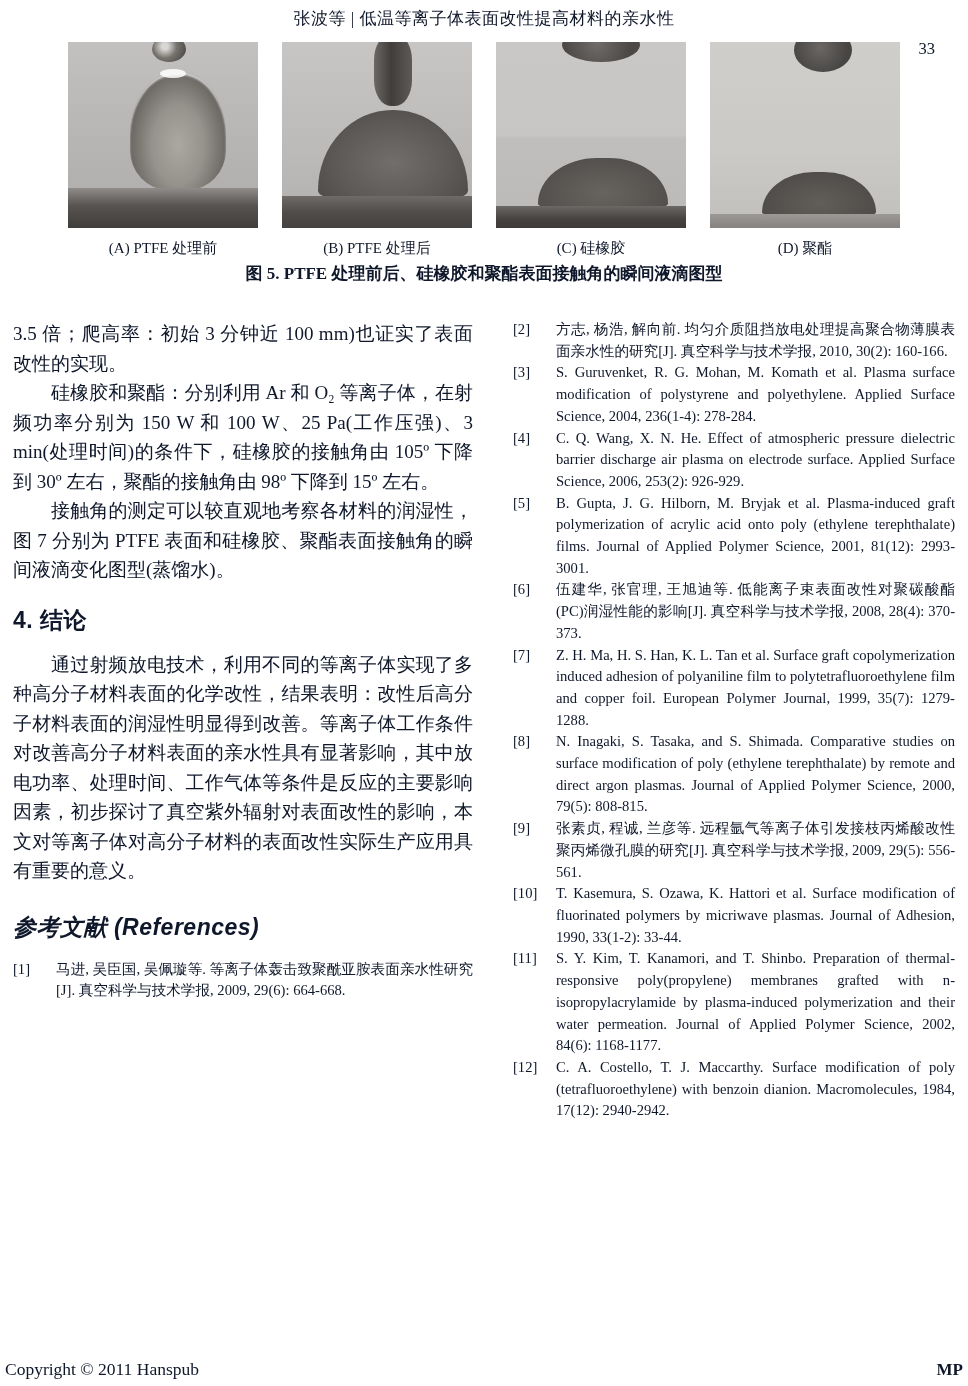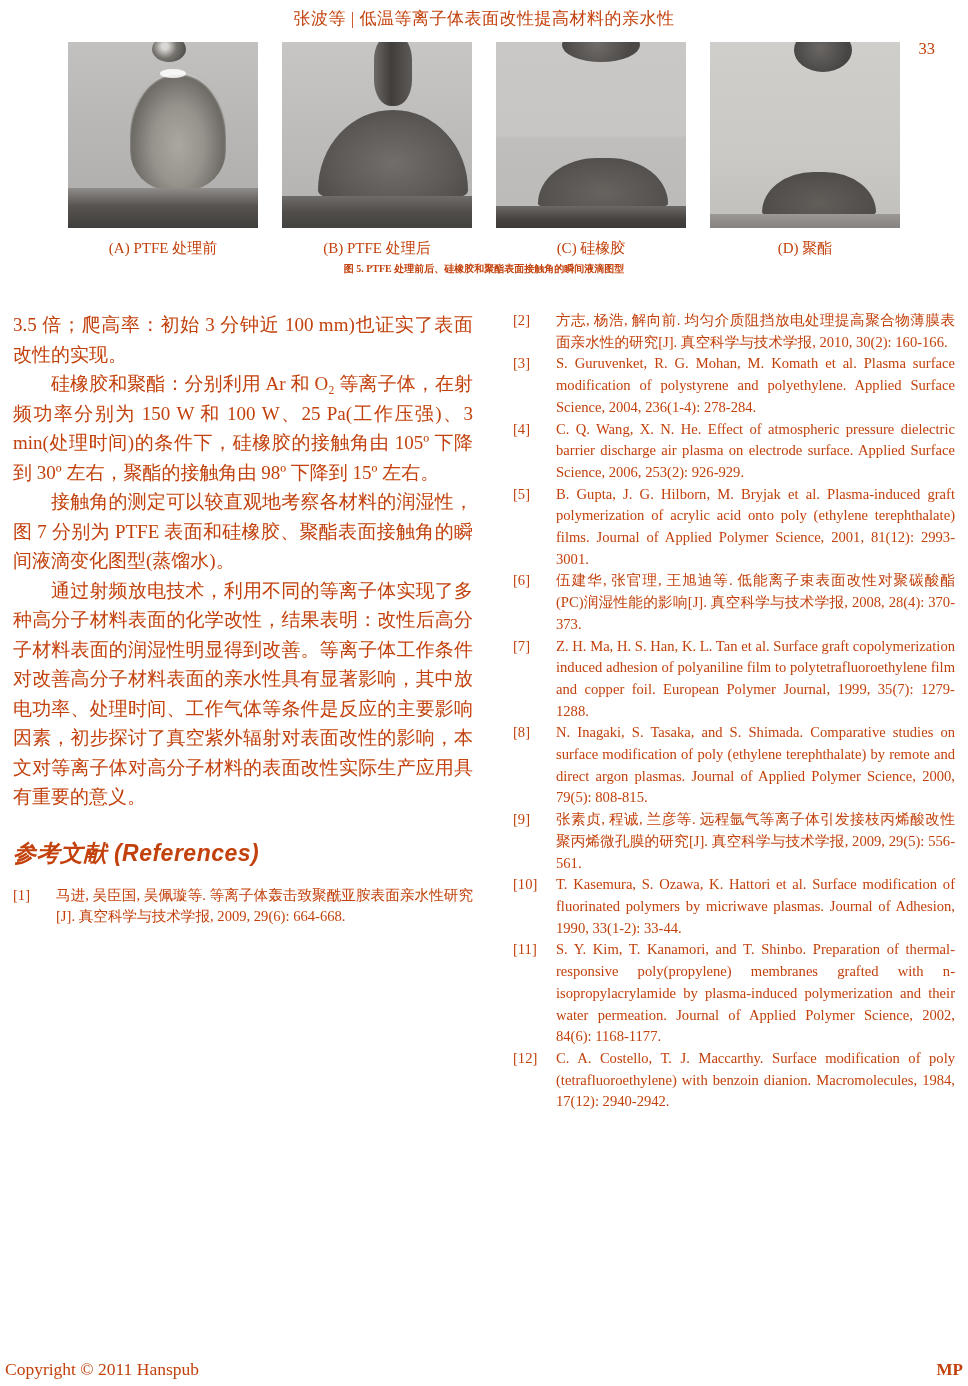--- a/index.html
+++ b/index.html
@@ -1,16 +1,16 @@
 <!DOCTYPE html>
 <html><head>
 <meta charset="utf-8">
 <style>
   html,body{margin:0;padding:0;background:#ffffff;}
-  .page{position:relative;width:968px;height:1386px;background:#fff;color:#c2410c;
+  .page{position:relative;width:968px;height:1386px;background:#fff;color:#0f172a;
         font-family:"Liberation Serif","DejaVu Serif",serif;overflow:hidden;}
 
   
   .header{position:relative;height:30px;padding-top:7px;}
   .header-title{text-align:center;font-size:17px;letter-spacing:0.5px;}
   .page-number{position:absolute;right:33px;top:7px;font-size:16.5px;margin-top:32px;}
 
   
   .panels{display:flex;justify-content:center;gap:24px;margin-top:5px;}
   .panel{width:190px;}
@@ -48,21 +48,21 @@
   .photoD{background:linear-gradient(180deg,#d0cecb 0%,#cbc9c6 60%,#c1bfbc 100%);}
   .photoD .tip{right:48px;top:-14px;width:58px;height:44px;border-radius:50%;
       background:radial-gradient(circle at 45% 45%,#6a6765 0%,#474543 70%);}
   .photoD .main{left:52px;bottom:12px;width:114px;height:44px;
       border-radius:50% 50% 12% 12% / 100% 100% 10% 10%;
       background:radial-gradient(ellipse at 50% 70%,#615e5a 0%,#524f4c 60%,#484542 100%);}
   .photoD .floor{height:14px;background:linear-gradient(180deg,#9b9895 0%,#85827f 100%);}
 
   .figcap{text-align:center;font-weight:bold;}
   .figcap-en{font-size:13.5px;margin-top:17px;}
-  .figcap-zh{font-size:10px;margin-top:4px;}
+  .figcap-zh{font-size:17px;margin-top:4px;}
 
   
   .columns{display:flex;gap:40px;padding:0 13px;margin-top:34px;}
   .col-left{width:460px;flex:none;}
   .col-right{flex:1;min-width:0;}
 
   .para{font-size:19px;line-height:29.5px;text-align:justify;margin:0;}
   .indent{text-indent:2em;}
   h2.section{font-size:23px;font-weight:bold;margin:20px 0 14px;
              font-family:"Liberation Sans","DejaVu Sans",sans-serif;letter-spacing:0.5px;}
@@ -131,20 +131,21 @@
 
   <div class="figcap figcap-zh">图 5. PTFE 处理前后、硅橡胶和聚酯表面接触角的瞬间液滴图型</div>
 
   <div class="columns">
 
     <div class="col-left">
       <p class="para">3.5 倍；爬高率：初始 3 分钟近 100 mm)也证实了表面改性的实现。</p>
       <p class="para indent">硅橡胶和聚酯：分别利用 Ar 和 O₂ 等离子体，在射频功率分别为 150 W 和 100 W、25 Pa(工作压强)、3 min(处理时间)的条件下，硅橡胶的接触角由 105º 下降到 30º 左右，聚酯的接触角由 98º 下降到 15º 左右。</p>
       <p class="para indent">接触角的测定可以较直观地考察各材料的润湿性，图 7 分别为 PTFE 表面和硅橡胶、聚酯表面接触角的瞬间液滴变化图型(蒸馏水)。</p>
 
+      <h2 class="section">4. 结论</h2>
       <p class="para indent">通过射频放电技术，利用不同的等离子体实现了多种高分子材料表面的化学改性，结果表明：改性后高分子材料表面的润湿性明显得到改善。等离子体工作条件对改善高分子材料表面的亲水性具有显著影响，其中放电功率、处理时间、工作气体等条件是反应的主要影响因素，初步探讨了真空紫外辐射对表面改性的影响，本文对等离子体对高分子材料的表面改性实际生产应用具有重要的意义。</p>
 
       <h2 class="section refs-head">参考文献  (References)</h2>
 
       <div class="ref">
         <span class="lbl">[1]</span>
         <span class="txt">马进, 吴臣国, 吴佩璇等. 等离子体轰击致聚酰亚胺表面亲水性研究[J]. 真空科学与技术学报, 2009, 29(6): 664-668.</span>
       </div>
     </div>
 

